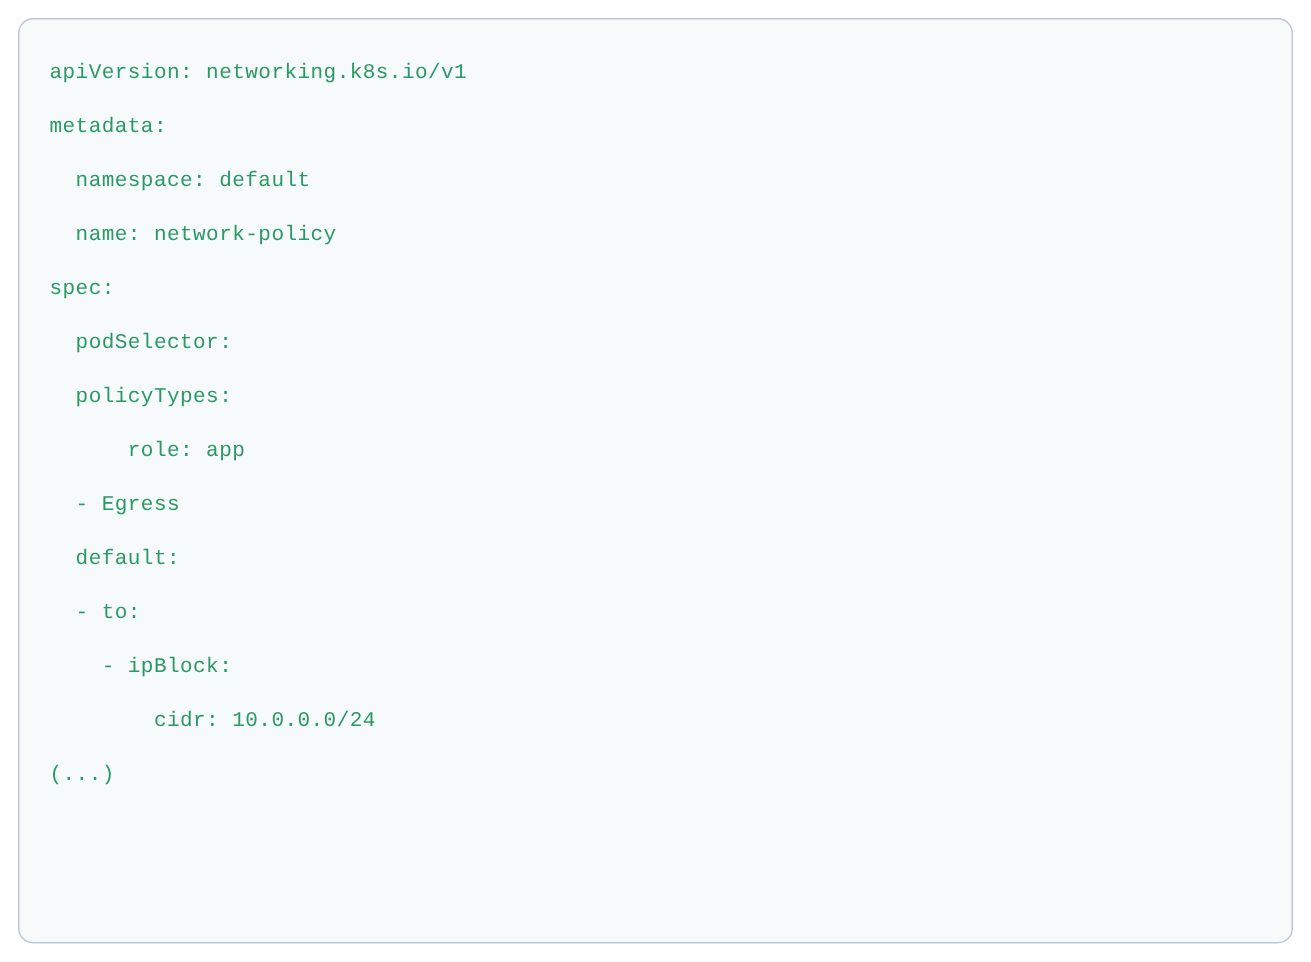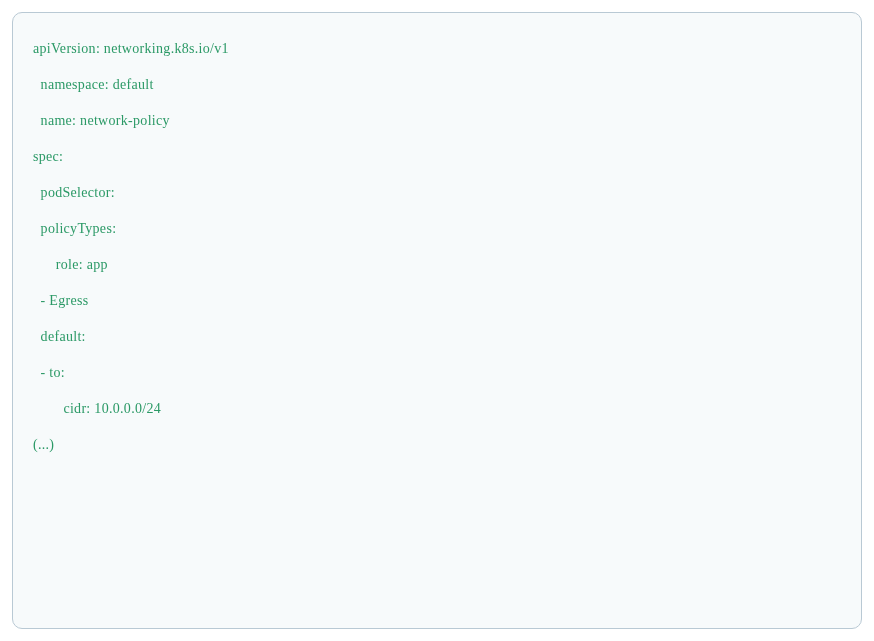--- a/index.html
+++ b/index.html
@@ -14,38 +14,40 @@
     }
     .code-block {
       border: 1px solid #b9c9d4;
       border-radius: 10px;
       background: #f7fafb;
       padding: 18px 20px;
       width: 850px;
       height: 617px;
     }
     .code-line {
-      font-family: Liberation Serif, serif;
+      font-family: Liberation Mono, monospace;
       font-size: 14px;
       color: #2b9966;
       letter-spacing: 0.3px;
       line-height: 1.0;
       white-space: pre;
       padding: 11px 0;
     }
   </style>
 </head>
 <body>
 
 <div class="code-block">
   <div class="code-line">apiVersion: networking.k8s.io/v1</div>
+  <div class="code-line">metadata:</div>
   <div class="code-line">  namespace: default</div>
   <div class="code-line">  name: network-policy</div>
   <div class="code-line">spec:</div>
   <div class="code-line">  podSelector:</div>
   <div class="code-line">  policyTypes:</div>
   <div class="code-line">      role: app</div>
   <div class="code-line">  - Egress</div>
   <div class="code-line">  default:</div>
   <div class="code-line">  - to:</div>
+  <div class="code-line">    - ipBlock:</div>
   <div class="code-line">        cidr: 10.0.0.0/24</div>
   <div class="code-line">(...)</div>
 </div>
 
 </body></html>

